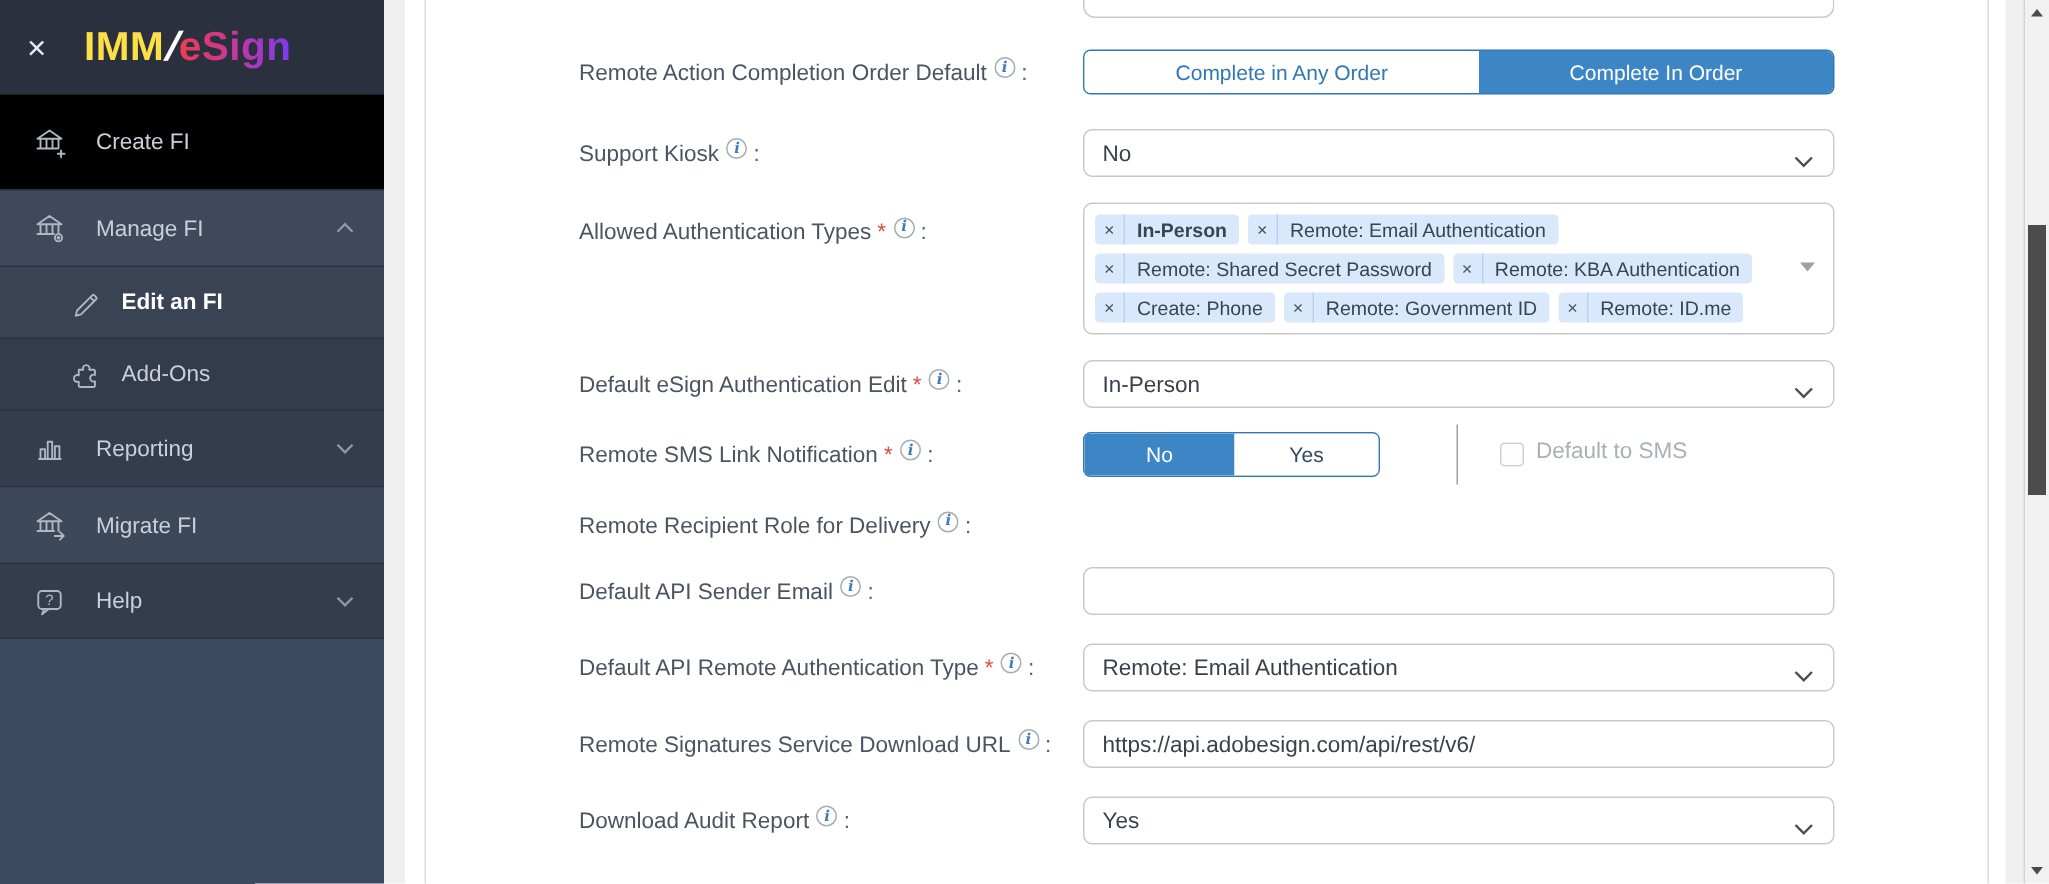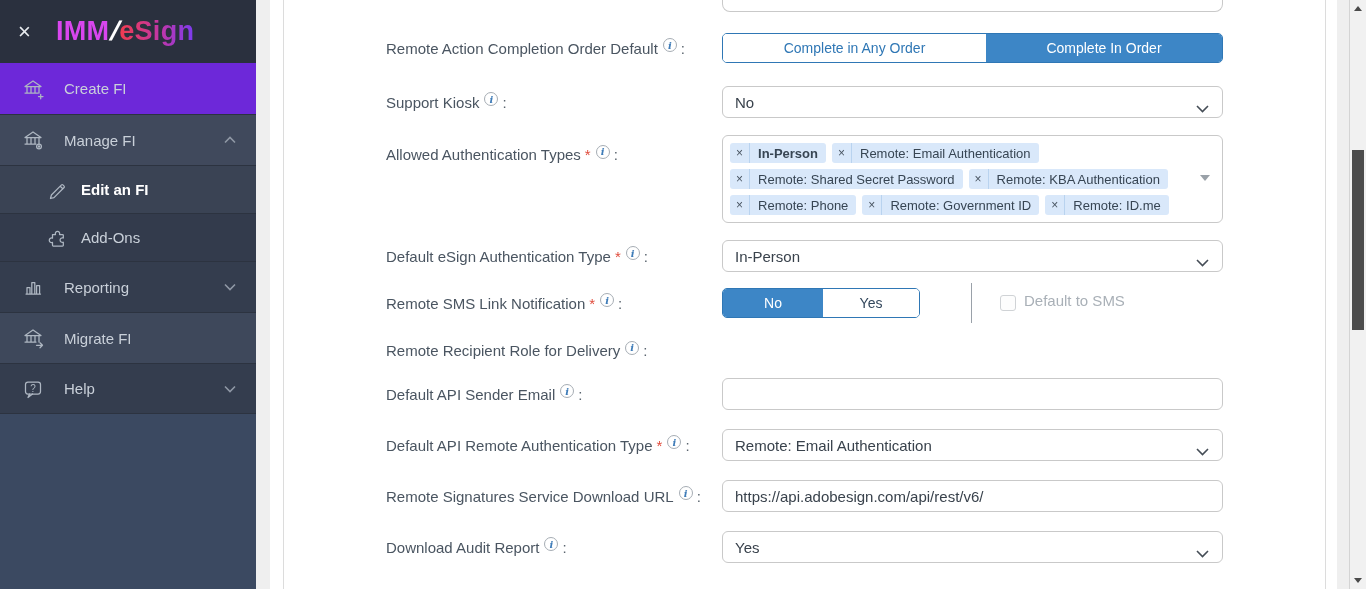--- a/index.html
+++ b/index.html
@@ -8,32 +8,32 @@
 
   
   .sidebar { position:absolute; left:0; top:0; width:256px; height:589px;
     background:#3b4961; z-index:5; }
   .logo-bar { height:63px; background:#2a303e; display:flex; align-items:center;
     padding:0 18px; }
   .close-x { color:#e8ebef; font-size:22px; font-weight:300; width:26px; cursor:pointer;
     line-height:1; }
   .logo { display:flex; align-items:baseline; font-weight:800; font-size:27px;
     letter-spacing:.3px; margin-left:12px; }
-  .logo-imm { color:#d946ef; }
+  .logo-imm { color:#fde047; }
   .logo-slash { color:#ffffff; font-style:italic; margin:0 0 0 2px; transform:skewX(-8deg); }
   .logo-esign { background:linear-gradient(90deg,#f13c4d 0%,#c136a8 55%,#7b3cf0 100%);
     -webkit-background-clip:text; background-clip:text; color:transparent; }
   .nav-row { position:relative; display:flex; align-items:center;
     border-bottom:1px solid #2c3340; cursor:pointer; color:#c9d0d9; font-size:15px; }
   .nav-row .nicon { position:absolute; left:22px; display:flex; }
   .nav-row .nlabel { margin-left:64px; }
   .nav-row.sub .nicon { left:46px; }
   .nav-row.sub .nlabel { margin-left:81px; }
   .nav-row .nchev { position:absolute; right:20px; display:flex; }
-  .bg-a { background:#6d28d9; height:52px; }
+  .bg-a { background:#000000; height:64px; }
   .bg-b { background:#40495c; height:51px; }
   .bg-c { background:#3a4354; height:48px; }
   .bg-d { background:#333b4c; height:48px; }
   .bg-e { background:#3e485b; height:51px; }
   .bg-f { background:#343d4e; height:51px; }
   .bg-g { background:#343d4e; height:50px; }
   .nav-row.active .nlabel { color:#ffffff; font-weight:700; }
   .nicon svg { stroke:#aeb7c2; fill:none; stroke-width:1.25; stroke-linecap:round;
     stroke-linejoin:round; }
   .nchev svg { stroke:#8f98a5; fill:none; stroke-width:1.6; }
@@ -267,38 +267,38 @@
         <span class="tag">
           <span class="tag-x">×</span>
           <span class="tag-label">Remote: Shared Secret Password</span>
         </span>
         <span class="tag">
           <span class="tag-x">×</span>
           <span class="tag-label">Remote: KBA Authentication</span>
         </span>
         <span class="tag">
           <span class="tag-x">×</span>
-          <span class="tag-label">Remote: Phone</span>
+          <span class="tag-label">Create: Phone</span>
         </span>
         <span class="tag">
           <span class="tag-x">×</span>
           <span class="tag-label">Remote: Government ID</span>
         </span>
         <span class="tag">
           <span class="tag-x">×</span>
           <span class="tag-label">Remote: ID.me</span>
         </span>
         <span class="ms-arrow"></span>
       </div>
     </div>
   </div>
 
   <div class="frow" style="margin-bottom:16px;">
     <div class="flabel">
-      <span>Default eSign Authentication Type</span>
+      <span>Default eSign Authentication Edit</span>
       <span class="req">*</span>
       <span class="info-icon">i</span>
       <span class="colon">:</span>
     </div>
     <div class="fcontrol">
       <div class="select">
         <span>In-Person</span>
         <span class="chev">
           <svg width="13" height="8" viewBox="0 0 13 8">
               <polyline points="1,1 6.5,6.5 12,1"></polyline>

